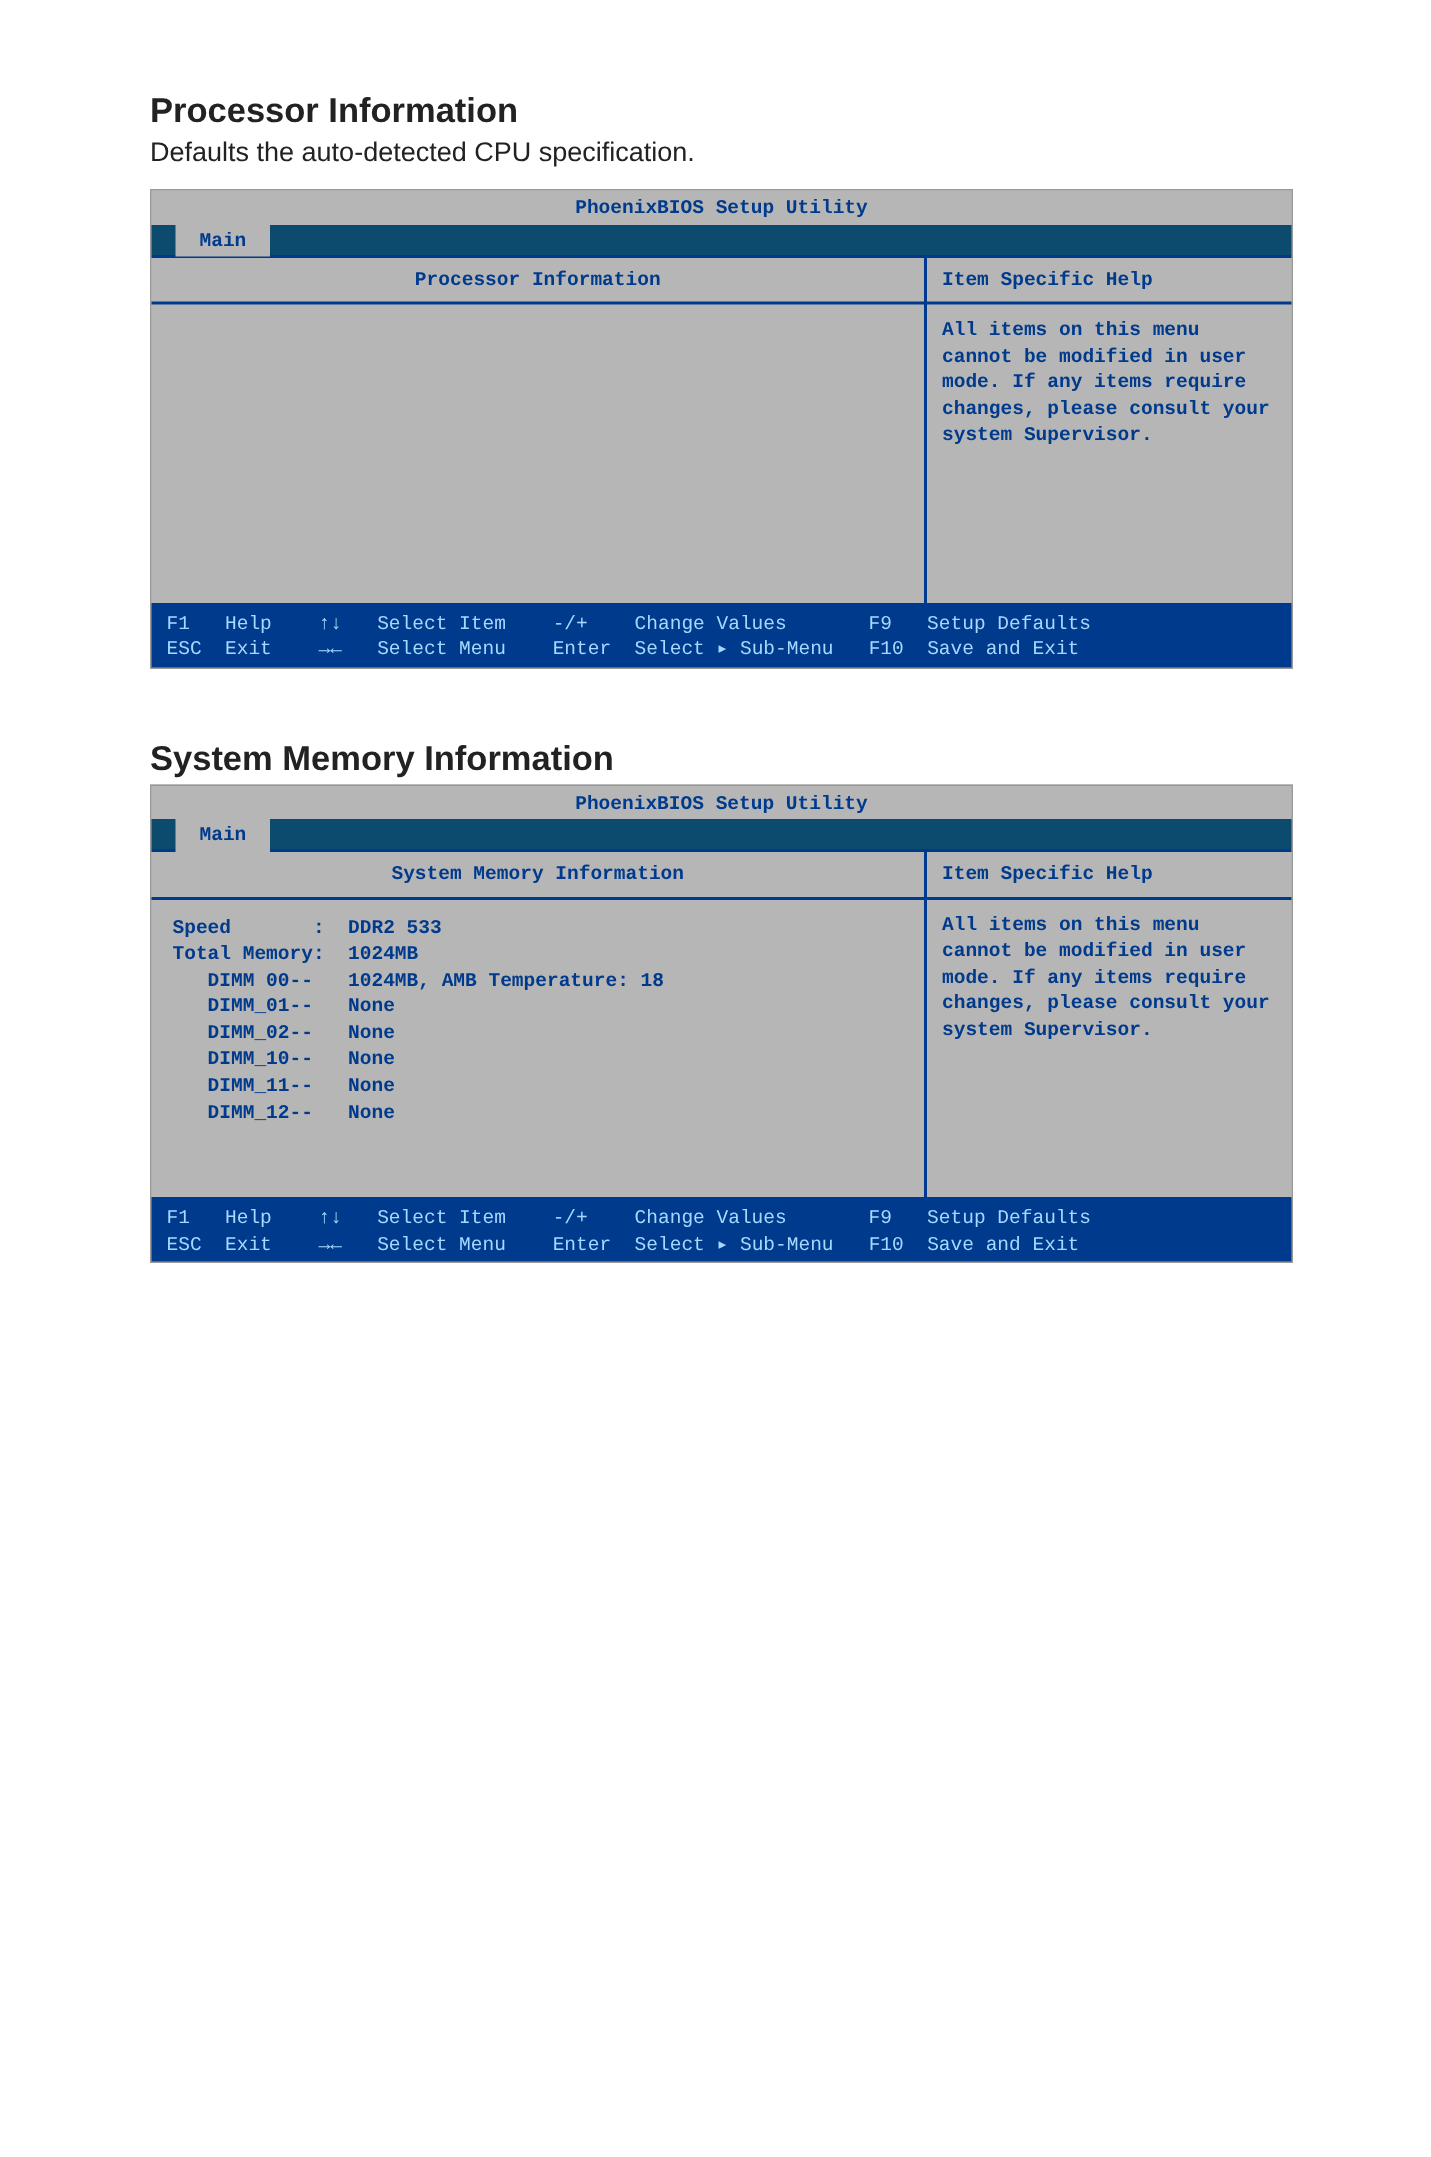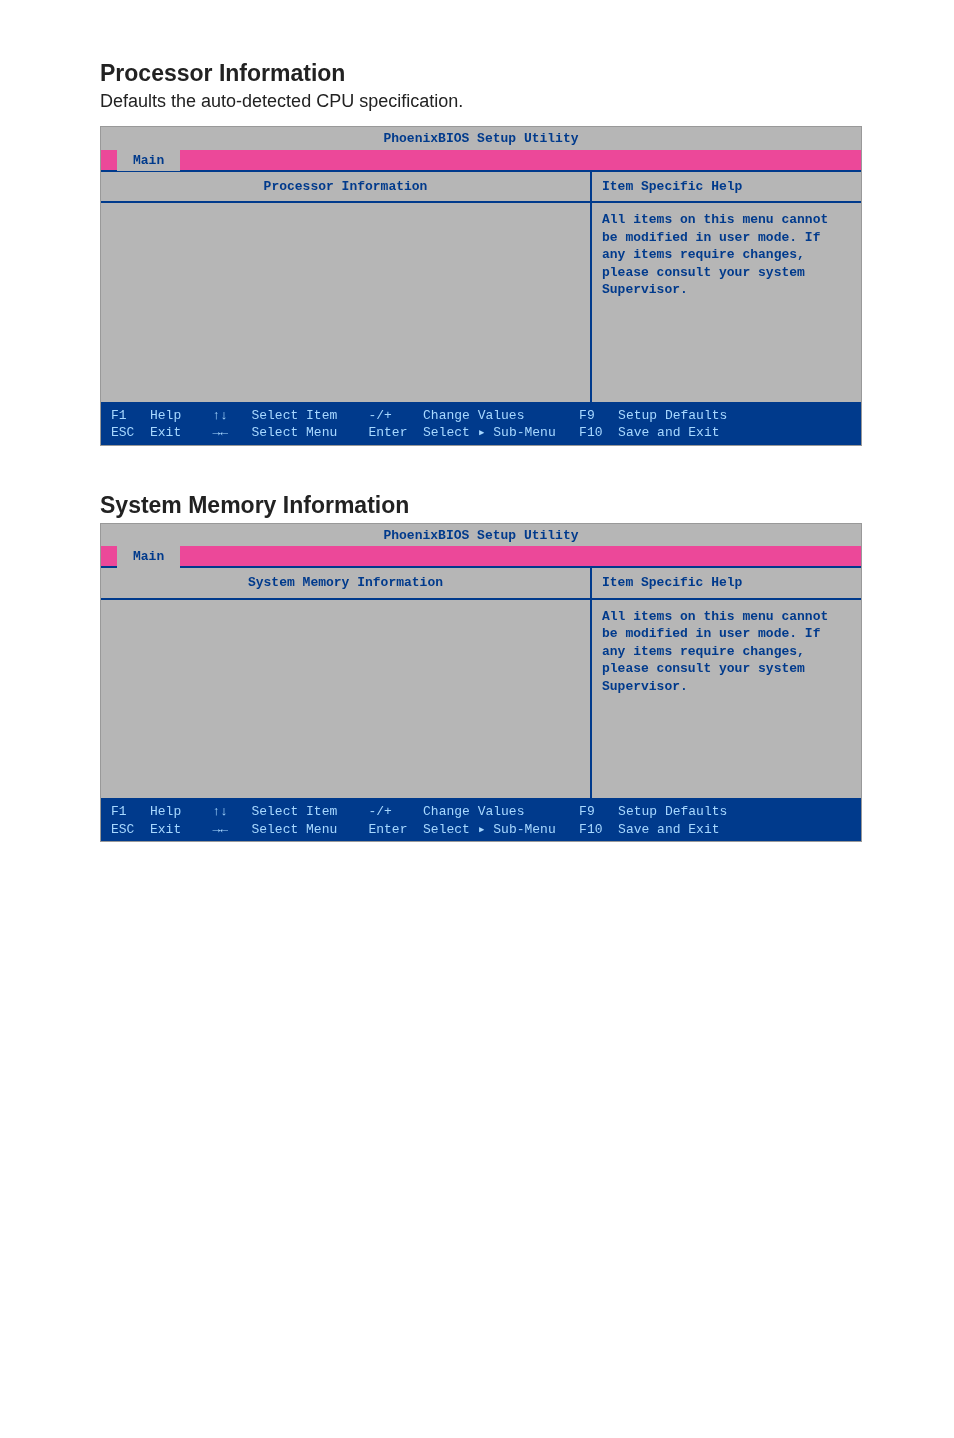--- a/index.html
+++ b/index.html
@@ -32,21 +32,21 @@
     border: 1px solid #999;
   }
   .bios-title {
     color: #003a8c;
     font-weight: bold;
     text-align: center;
     padding: 3px 0 2px 0;
     background: #b6b6b6;
   }
   .bios-tabbar {
-    background: #ec4899;
+    background: #0c4a6e;
     height: 20px;
     position: relative;
   }
   .bios-tab {
     position: absolute;
     left: 16px;
     top: 0;
     background: #b6b6b6;
     color: #003a8c;
     font-weight: bold;
@@ -57,21 +57,21 @@
     background: #b6b6b6;
     border-top: 2px solid #003a8c;
     border-bottom: 2px solid #003a8c;
   }
   .bios-left {
     flex: 1;
     border-right: 2px solid #003a8c;
     min-height: 230px;
   }
   .bios-right {
-    width: 269px;
+    width: 243px;
   }
   .bios-pane-title {
     color: #003a8c;
     font-weight: bold;
     text-align: center;
     padding: 6px 0;
     border-bottom: 2px solid #003a8c;
   }
   .bios-help-title {
     color: #003a8c;
@@ -139,20 +139,28 @@
   <h2 class="section-heading">System Memory Information</h2>
 
   <div class="bios-box">
     <div class="bios-title">PhoenixBIOS Setup Utility</div>
     <div class="bios-tabbar">
       <div class="bios-tab">Main</div>
     </div>
     <div class="bios-body">
       <div class="bios-left">
         <div class="bios-pane-title">System Memory Information</div>
+        <div class="bios-content">Speed       :  DDR2 533
+Total Memory:  1024MB
+   DIMM 00--   1024MB, AMB Temperature: 18
+   DIMM_01--   None
+   DIMM_02--   None
+   DIMM_10--   None
+   DIMM_11--   None
+   DIMM_12--   None</div>
       </div>
       <div class="bios-right">
         <div class="bios-help-title">Item Specific Help</div>
         <div class="bios-help-body">All items on this menu cannot be modified in user mode. If any items require changes, please consult your system Supervisor.</div>
       </div>
     </div>
     <div class="bios-footer">F1   Help    ↑↓   Select Item    -/+    Change Values       F9   Setup Defaults
 ESC  Exit    →←   Select Menu    Enter  Select ▸ Sub-Menu   F10  Save and Exit</div>
   </div>
 

